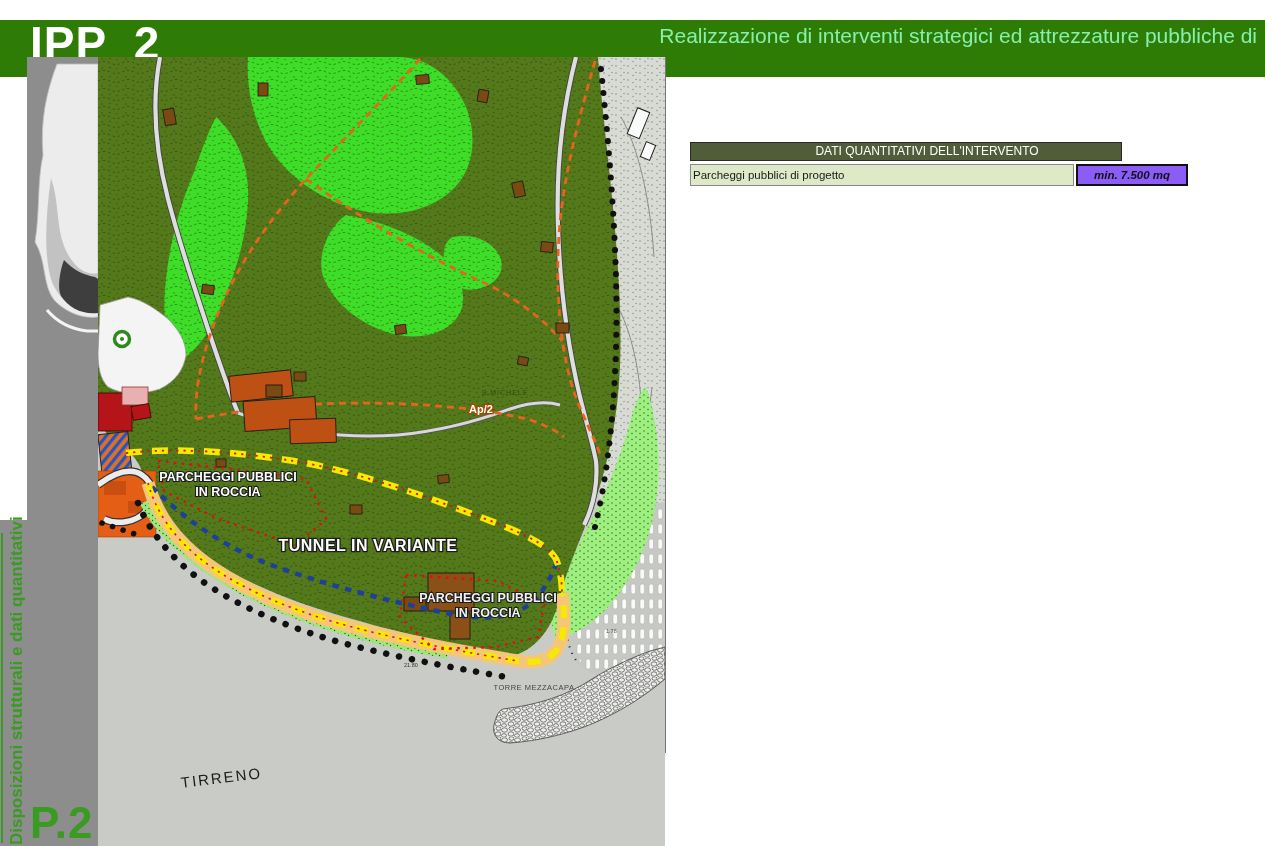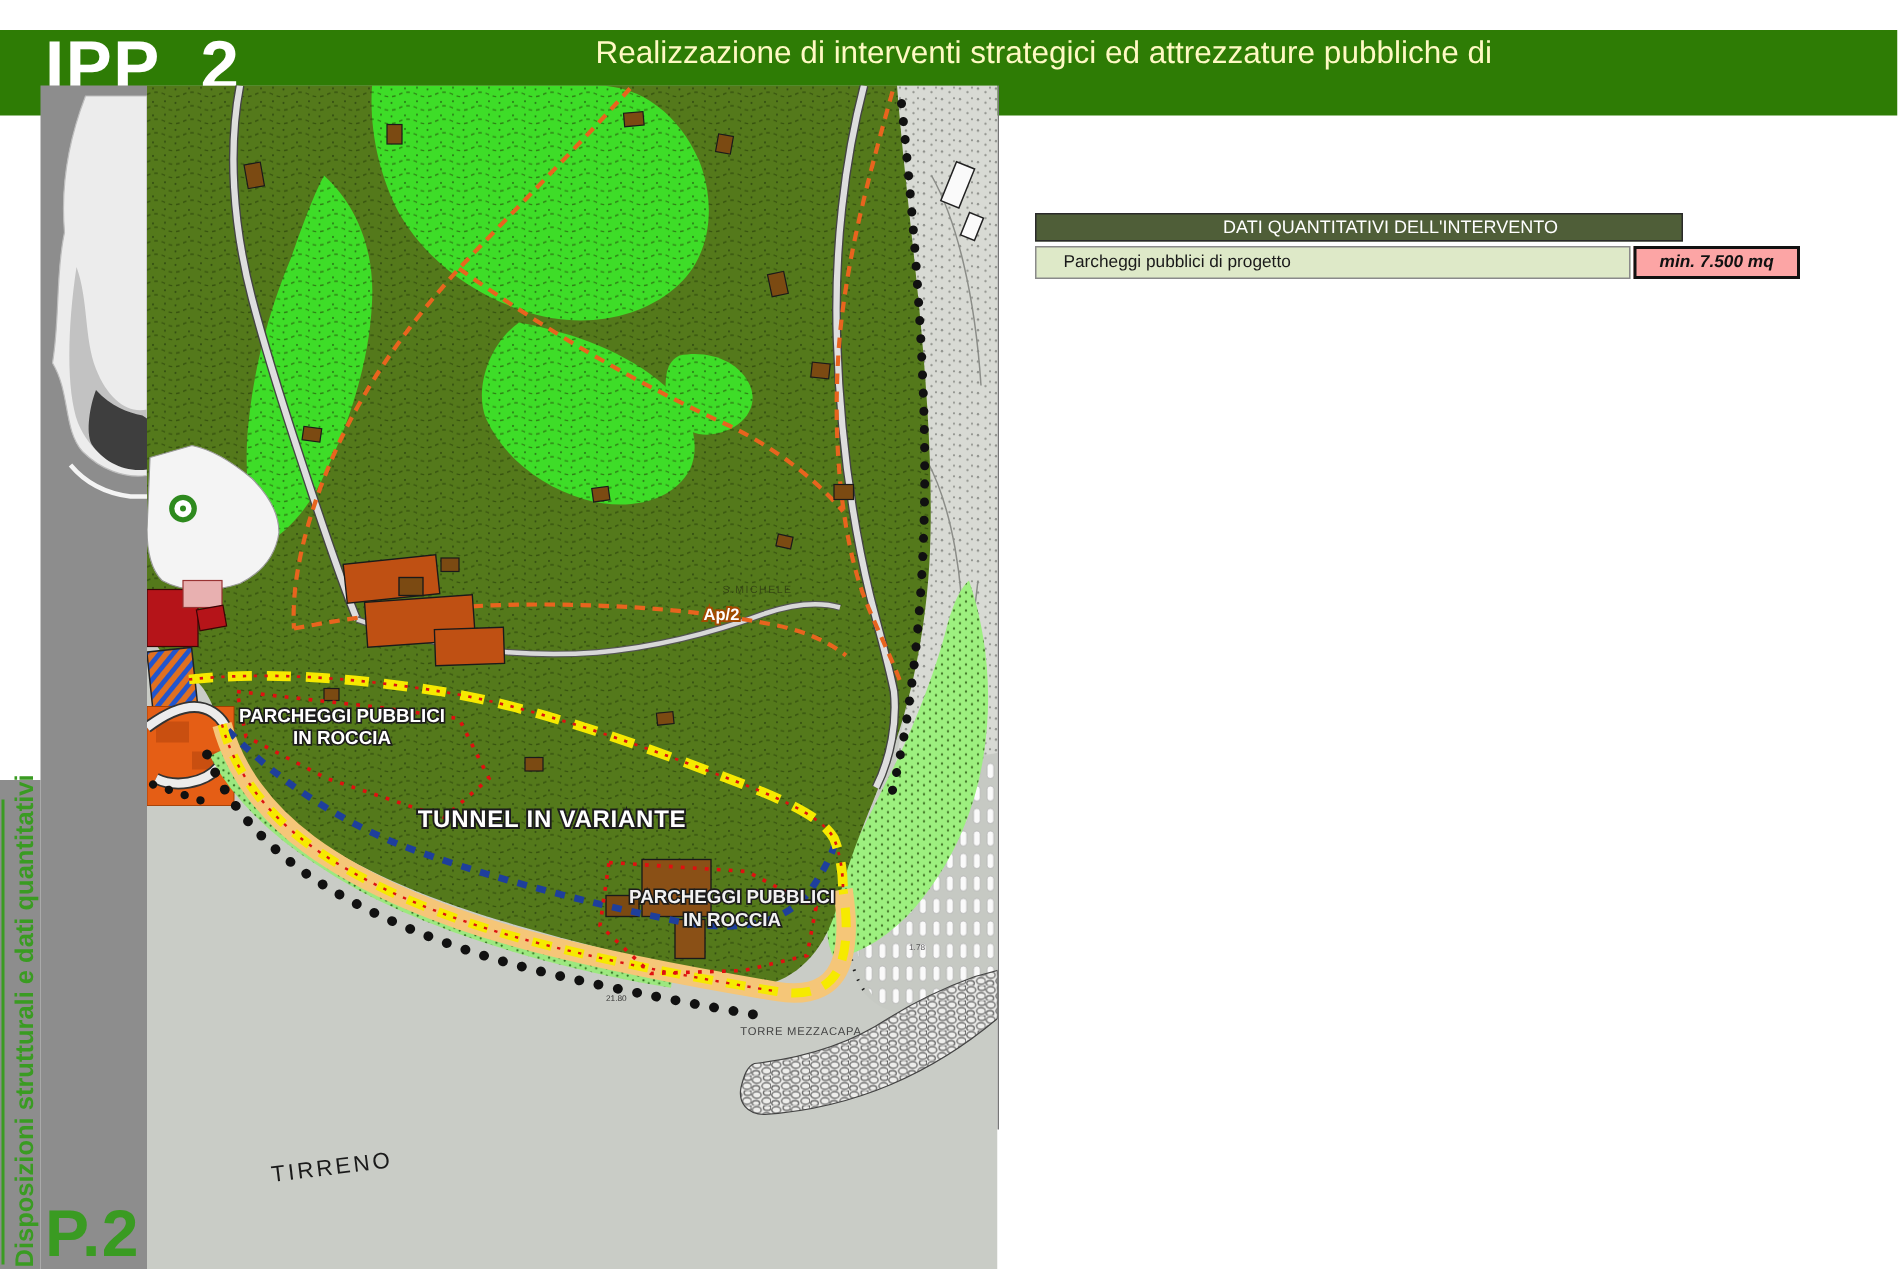--- a/index.html
+++ b/index.html
@@ -13,21 +13,21 @@
     position:absolute;left:0;top:0;width:1265px;height:57px;
     background:#2e7c05;
     margin-top:20px;
   }
   .header .code{
     position:absolute;left:30px;top:-4px;
     font-size:46px;font-weight:bold;color:#ffffff;letter-spacing:1px;
   }
   .header .title{
     position:absolute;right:8px;top:3px;width:860px;
-    color:#fef9c3;font-size:21px;line-height:25px;
+    text-align:right;color:#86efac;font-size:21px;line-height:25px;
   }
   
   .sidebar{
     position:absolute;left:27px;top:57px;width:71px;height:789px;
     background:#8d8d8d;
   }
   .sidebar-low{
     position:absolute;left:0;top:520px;width:27px;height:326px;
     background:#8d8d8d;
   }
@@ -55,25 +55,25 @@
   .panel{position:absolute;left:690px;top:142px;width:510px;}
   .panel .thead{
     width:388px;height:17px;line-height:17px;
     background:#4f5e38;border:1px solid #2a2a2a;
     color:#ffffff;font-size:12px;text-align:center;padding-left:42px;
   }
   .panel .trow{display:flex;margin-top:3px;}
   .panel .tlabel{
     width:380px;height:20px;line-height:20px;
     background:#dee9c8;border:1px solid #8a8a8a;
-    font-size:11.5px;color:#1a1a1a;padding-left:18px;
+    font-size:11.5px;color:#1a1a1a;padding-left:2px;
   }
   .panel .tvalue{
     width:108px;height:18px;line-height:18px;margin-left:2px;
-    background:#fca5a5;border:2px solid #111111;
+    background:#8b5cf6;border:2px solid #111111;
     font-size:11.5px;font-weight:bold;font-style:italic;
     color:#111111;text-align:center;
   }
 </style>
 </head>
 <body>
 
 <div class="header">
   <div class="code">IPP_2</div>
   <div class="title">

